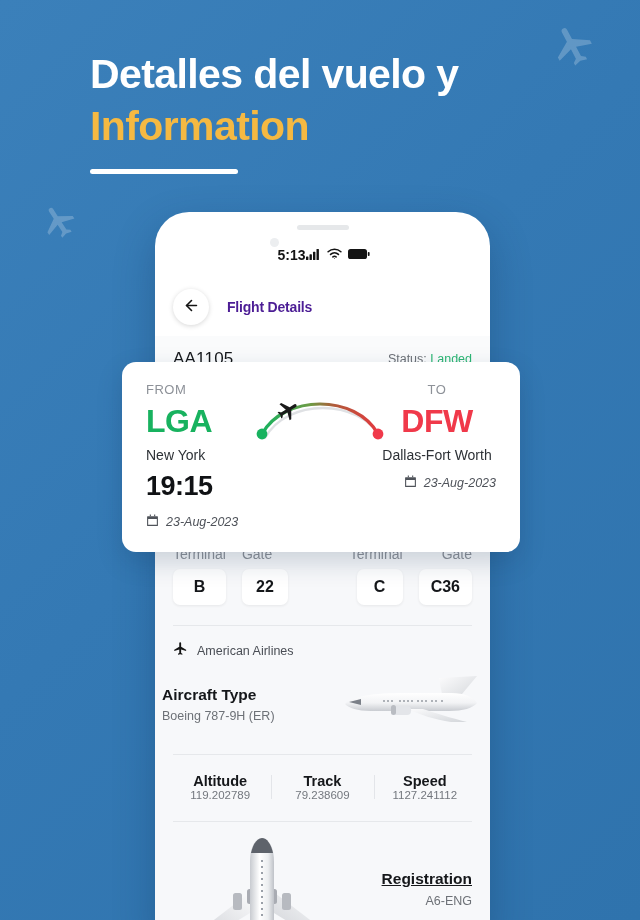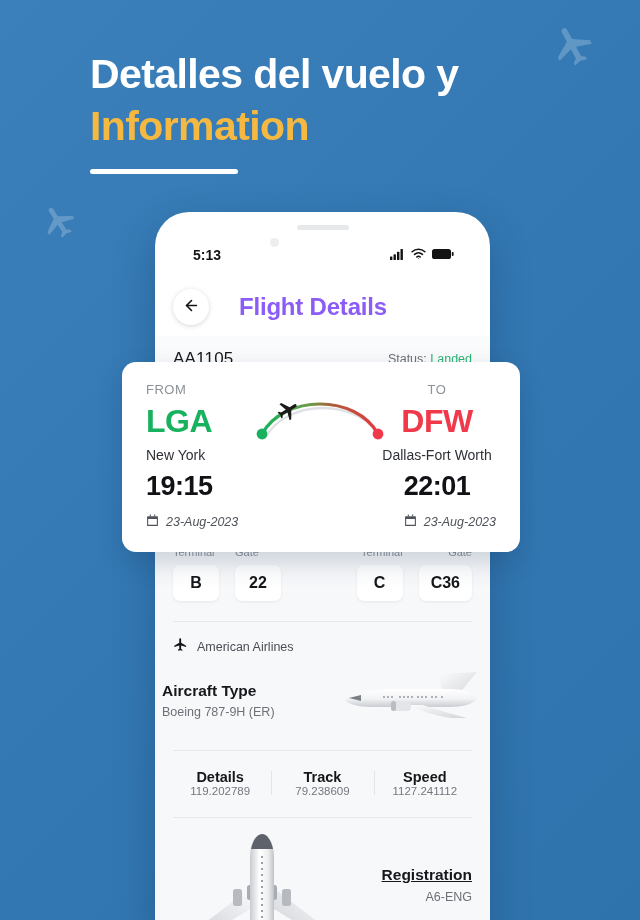--- a/index.html
+++ b/index.html
@@ -77,21 +77,21 @@
     border-radius: 50%;
     background: #eceef0;
   }
 
   .statusbar {
     position: absolute;
     top: 30px; left: 2px; right: 0;
     height: 26px;
     display: flex;
     align-items: center;
-    justify-content: space-between;
+    justify-content: center;
     padding: 0 36px;
   }
   .status-time { font-size: 14px; font-weight: bold; color: #141414; }
   .status-icons { display: flex; align-items: center; gap: 6px; }
 
   .navbar {
     position: absolute;
     top: 66px; left: 0; right: 0;
     height: 58px;
     display: flex;
@@ -101,24 +101,24 @@
   }
   .back-btn {
     width: 36px; height: 36px;
     border-radius: 50%;
     background: #ffffff;
     box-shadow: 0 1px 5px rgba(0,0,0,.16);
     display: flex; align-items: center; justify-content: center;
     flex: 0 0 auto;
   }
   .nav-title {
-    margin-left: 30px;
-    font-size: 24px;
+    margin-left: 18px;
+    font-size: 14px;
     font-weight: bold;
-    color: #8b5cf6;
+    color: #4c1d95;
     letter-spacing: -0.2px;
   }
 
   .screen {
     position: absolute;
     top: 124px; left: 0; right: 0; bottom: 0;
     background: #f7f8fa;
     overflow: hidden;
   }
 
@@ -138,21 +138,21 @@
 
   
   .tg-row {
     display: flex;
     padding: 2px 18px 0;
   }
   .tg-side { display: flex; gap: 16px; }
   .tg-side.right { margin-left: auto; }
   .tg-col { display: flex; flex-direction: column; }
   .tg-col.alignr { align-items: flex-end; }
-  .tg-label { font-size: 11px; color: #8d9198; margin-bottom: 7px; }
+  .tg-label { font-size: 14px; color: #8d9198; margin-bottom: 7px; }
   .tg-box {
     min-width: 46px;
     padding: 9px 12px;
     background: #ffffff;
     border-radius: 7px;
     box-shadow: 0 1px 3px rgba(0,0,0,.07);
     text-align: center;
     font-size: 16px;
     font-weight: bold;
     color: #15171a;
@@ -418,21 +418,21 @@
             <rect x="110" y="26" width="2" height="2"></rect>
           </g>
         </svg>
       </div>
     </div>
 
     <div class="divider"></div>
 
     <div class="stats-row">
       <div class="stat">
-        <div class="stat-name">Details</div>
+        <div class="stat-name">Altitude</div>
         <div class="stat-val">119.202789</div>
       </div>
       <div class="stat">
         <div class="stat-name">Track</div>
         <div class="stat-val">79.238609</div>
       </div>
       <div class="stat">
         <div class="stat-name">Speed</div>
         <div class="stat-val">1127.241112</div>
       </div>
@@ -533,21 +533,20 @@
         <g transform="translate(44,6) rotate(58)">
           <path d="M21 16v-2l-8-5V3.5a1.5 1.5 0 0 0-3 0V9l-8 5v2l8-2.5V19l-2 1.5V22l3.5-1 3.5 1v-1.5L13 19v-5.5L21 16z" fill="#1a1a1a"></path>
         </g>
       </svg>
     </div>
 
     <div class="rc-col r">
       <div class="rc-kicker">TO</div>
       <div class="rc-code to">DFW</div>
       <div class="rc-city">Dallas-Fort Worth</div>
-      <div class="rc-time">22:01</div>
       <div class="rc-date-row r">
         <span>
           <svg width="13" height="13" viewBox="0 0 24 24" fill="#4f535a">
             <path d="M7 1h2v3H7zM15 1h2v3h-2z"></path>
             <path d="M3 4h18a1 1 0 0 1 1 1v16a1 1 0 0 1-1 1H3a1 1 0 0 1-1-1V5a1 1 0 0 1 1-1zm1 5v11h16V9z" fill="#4f535a"></path>
             <g fill="#ffffff">
                 <rect x="6" y="11" width="3" height="3"></rect>
                 <rect x="10.5" y="11" width="3" height="3"></rect>
                 <rect x="15" y="11" width="3" height="3"></rect>
                 <rect x="6" y="15.5" width="3" height="3"></rect>

